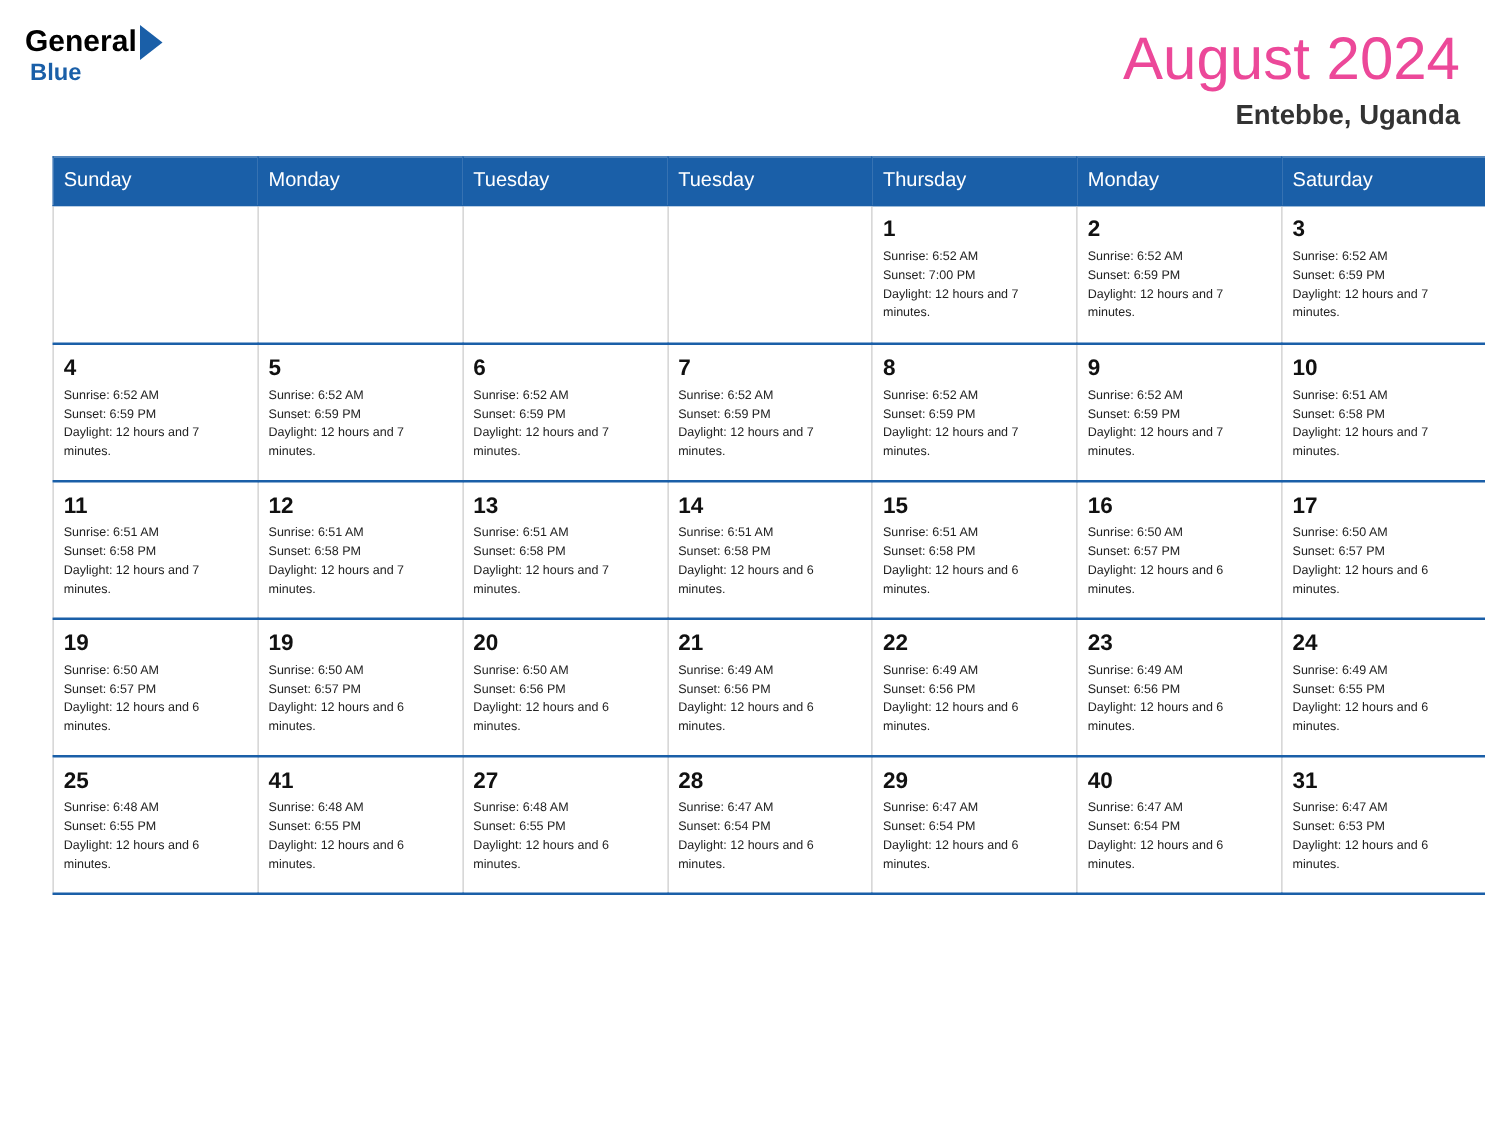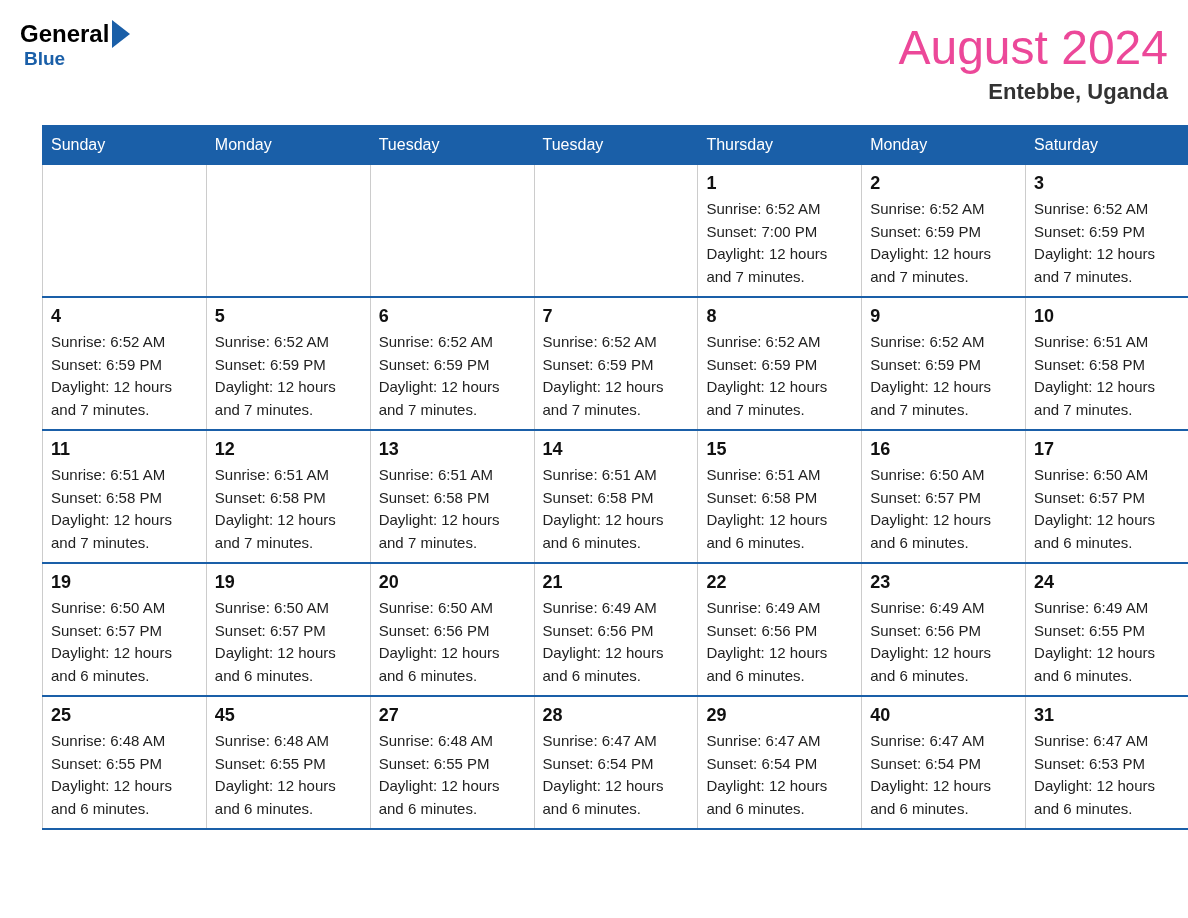--- a/index.html
+++ b/index.html
@@ -90,21 +90,21 @@
       height: 110px;
     }
     .day-number {
       font-size: 18px;
       font-weight: bold;
       color: #111;
       margin-bottom: 4px;
       display: block;
     }
     .day-info {
-      font-size: 15px;
+      font-size: 10px;
       color: #222;
       line-height: 1.5;
     }
     .empty-cell {
       background: #fff;
     }
   </style>
 </head>
 <body>
 
@@ -244,21 +244,21 @@
           <span class="day-number">24</span>
           <div class="day-info">Sunrise: 6:49 AM<br>Sunset: 6:55 PM<br>Daylight: 12 hours and 6 minutes.</div>
         </td>
       </tr>
       <tr>
         <td>
           <span class="day-number">25</span>
           <div class="day-info">Sunrise: 6:48 AM<br>Sunset: 6:55 PM<br>Daylight: 12 hours and 6 minutes.</div>
         </td>
         <td>
-          <span class="day-number">45</span>
+          <span class="day-number">41</span>
           <div class="day-info">Sunrise: 6:48 AM<br>Sunset: 6:55 PM<br>Daylight: 12 hours and 6 minutes.</div>
         </td>
         <td>
           <span class="day-number">27</span>
           <div class="day-info">Sunrise: 6:48 AM<br>Sunset: 6:55 PM<br>Daylight: 12 hours and 6 minutes.</div>
         </td>
         <td>
           <span class="day-number">28</span>
           <div class="day-info">Sunrise: 6:47 AM<br>Sunset: 6:54 PM<br>Daylight: 12 hours and 6 minutes.</div>
         </td>

